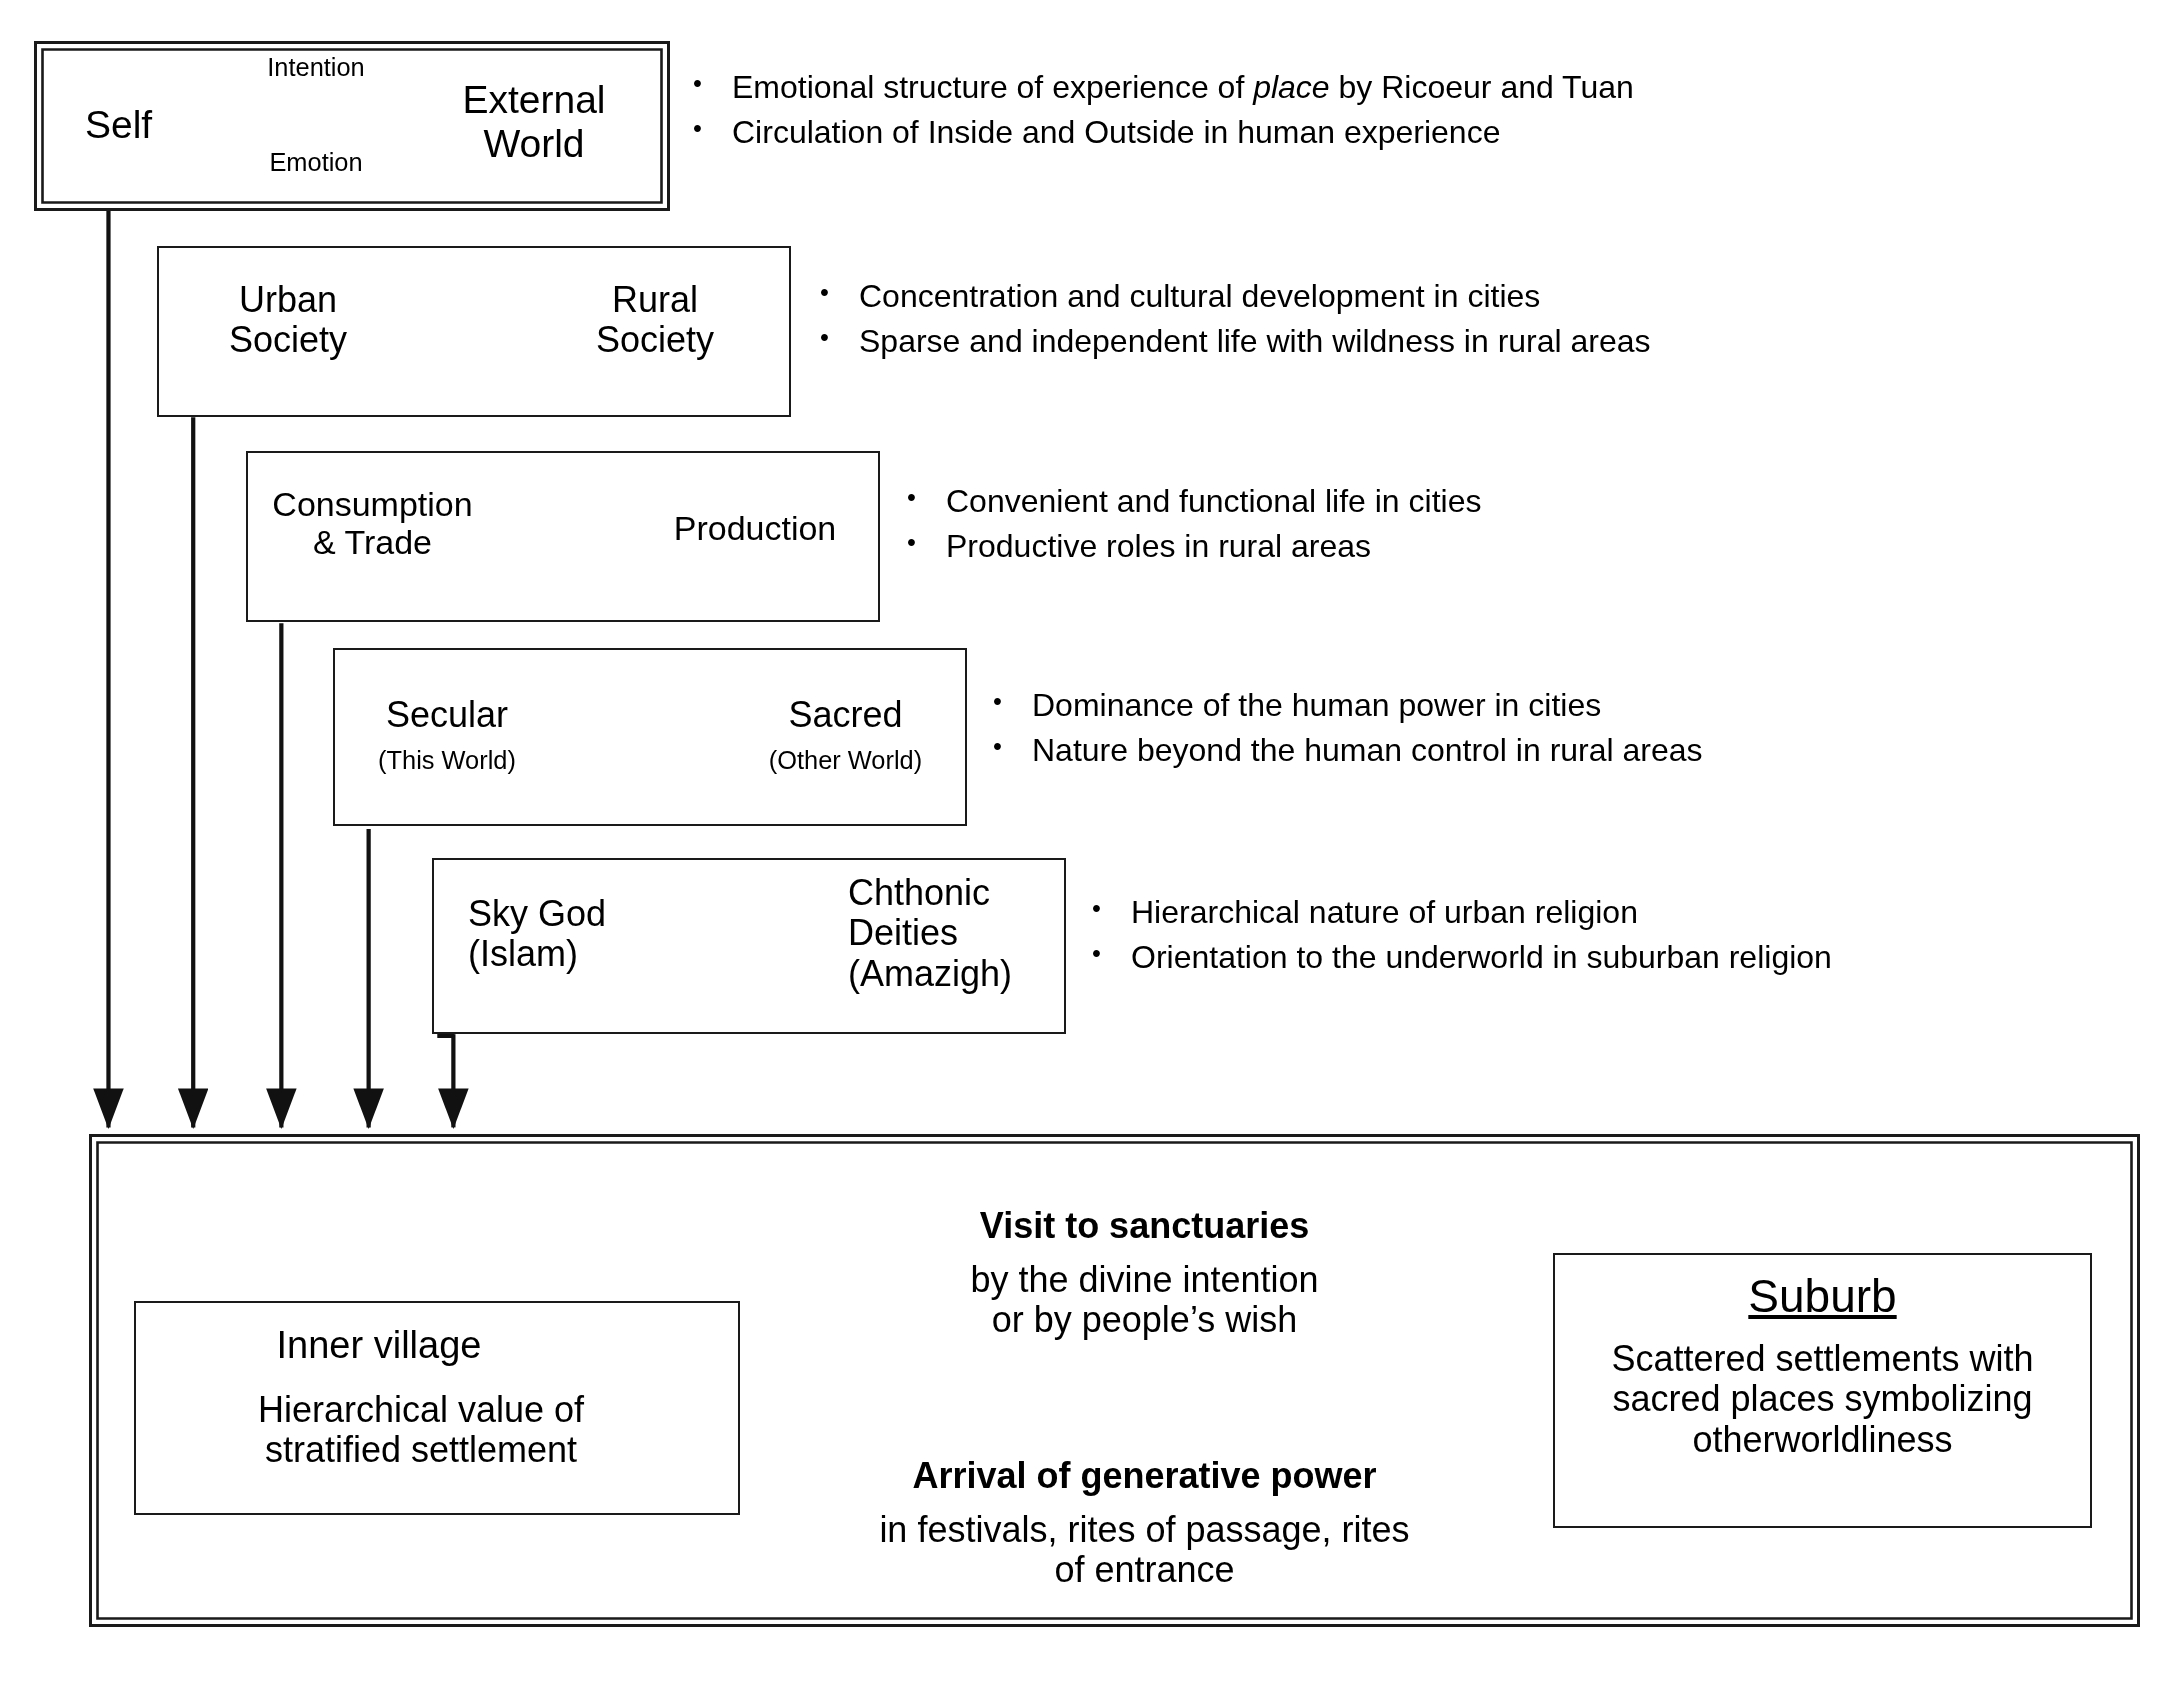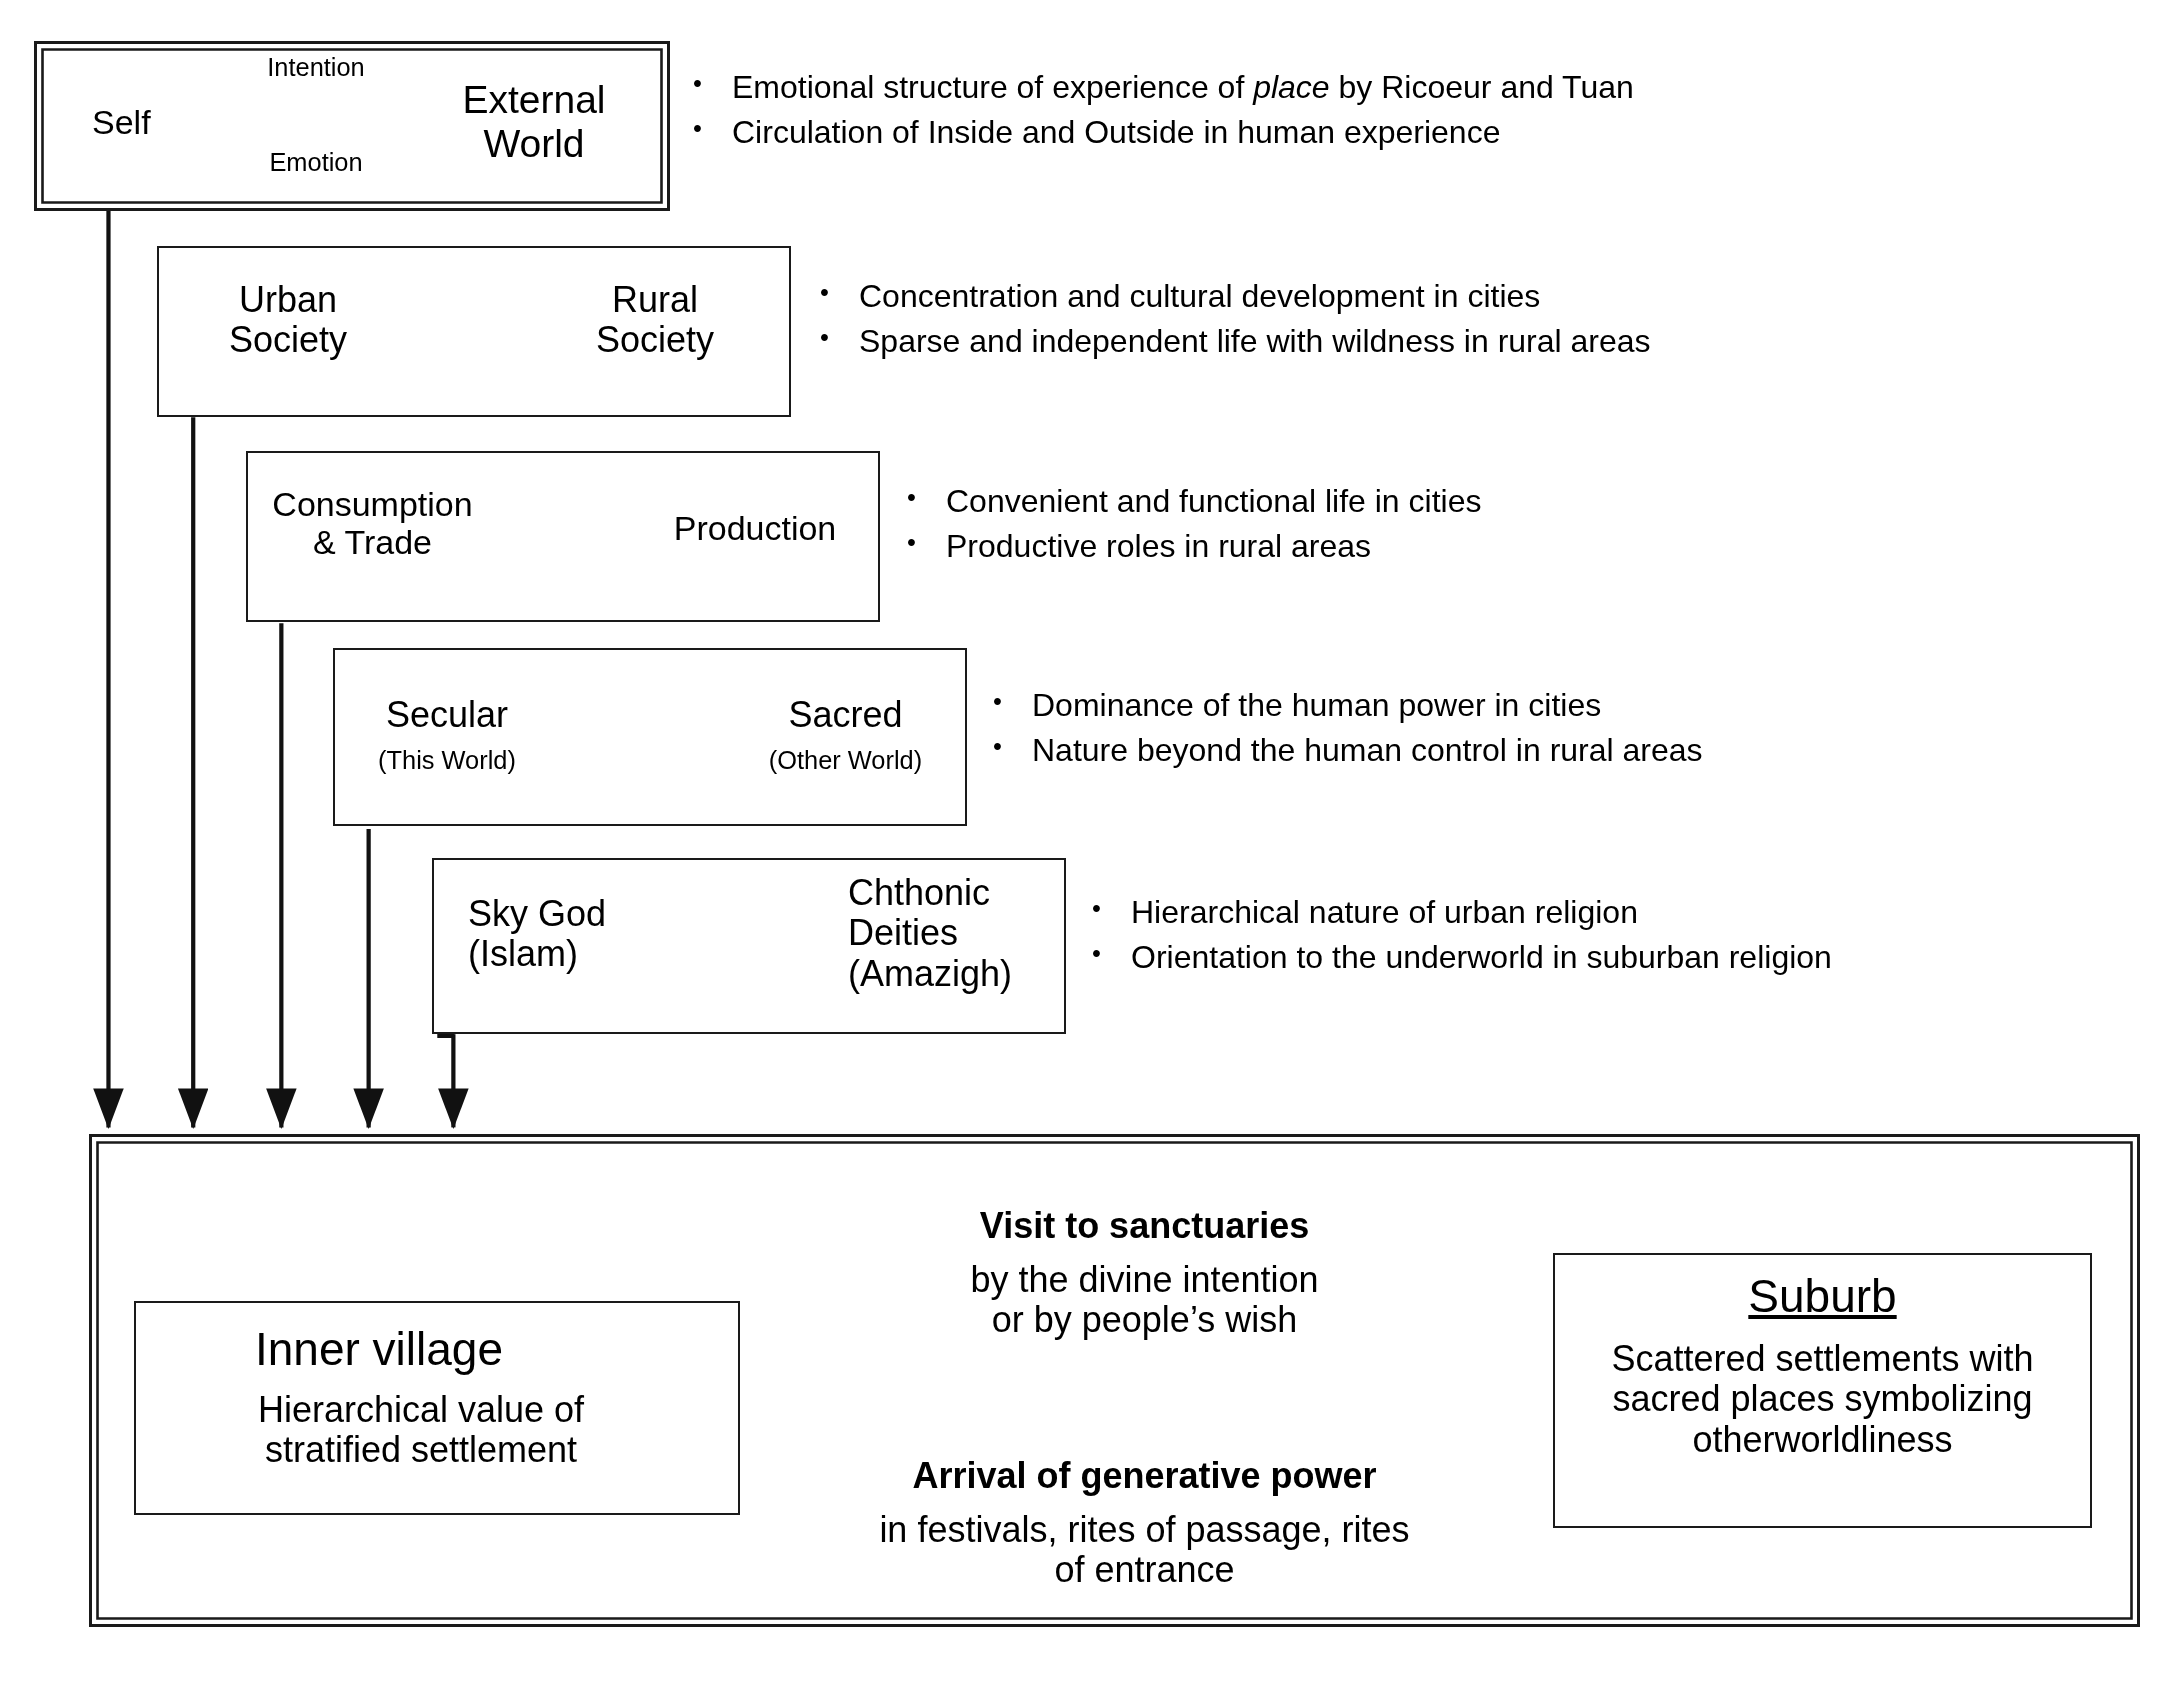--- a/index.html
+++ b/index.html
@@ -55,21 +55,21 @@
     <polyline points="535,1220 535,1263 535,1330" fill="none" stroke="#111" stroke-width="5" marker-end="url(#ahs)"></polyline>
     <line x1="516" y1="1222" x2="536" y2="1222" stroke="#111" stroke-width="5"></line>
 
     <line x1="873" y1="1622" x2="1826" y2="1622" stroke="#111" stroke-width="6" marker-end="url(#ah)"></line>
 
     <line x1="1826" y1="1672" x2="877" y2="1672" stroke="#111" stroke-width="6" marker-end="url(#ah)"></line>
   </svg>
 
   <div class="dbl" style="left:34px;top:41px;width:636px;height:170px;">
   </div>
-  <div class="lbl" style="left:92px;top:103px;font-size:34px;">Self</div>
+  <div class="lbl" style="left:85px;top:103px;font-size:39px;">Self</div>
   <div class="lbl ctr" style="left:424px;top:78px;width:220px;font-size:39px;">External
 World</div>
   <div class="lbl ctr" style="left:231px;top:53px;width:170px;font-size:25.4px;">Intention</div>
   <div class="lbl ctr" style="left:231px;top:148px;width:170px;font-size:25.4px;">Emotion</div>
 
   <div class="bullets" style="left:693px;top:69px;width:1441px;font-size:32px;">
     <div class="bi">
       <span class="bdot">•</span>
       <span class="btxt"><span>Emotional structure of experience of </span><span class="it">place</span><span> by Ricoeur and Tuan</span></span>
     </div>
@@ -139,21 +139,21 @@
     </div>
     <div class="bi">
       <span class="bdot">•</span>
       <span class="btxt">Orientation to the underworld in suburban religion</span>
     </div>
   </div>
 
   <div class="dbl" style="left:89px;top:1134px;width:2051px;height:493px;"></div>
 
   <div class="box" style="left:134px;top:1301px;width:606px;height:214px;"></div>
-  <div class="lbl ctr" style="left:134px;top:1324px;width:490px;font-size:46px;">Inner village</div>
+  <div class="lbl ctr" style="left:134px;top:1324px;width:490px;font-size:38px;">Inner village</div>
   <div class="lbl ctr" style="left:118px;top:1390px;width:606px;font-size:36px;">Hierarchical value of
 stratified settlement</div>
 
   <div class="box" style="left:1553px;top:1253px;width:539px;height:275px;"></div>
   <div class="lbl ctr" style="left:1553px;top:1271px;width:539px;font-size:46px;text-decoration:underline;">Suburb</div>
   <div class="lbl ctr bold" style="left:763px;top:1206px;width:763px;font-size:36px;">Visit to sanctuaries</div>
 
   <div class="lbl ctr" style="left:1553px;top:1339px;width:539px;font-size:36px;">Scattered settlements with
 sacred places symbolizing
 otherworldliness</div>

